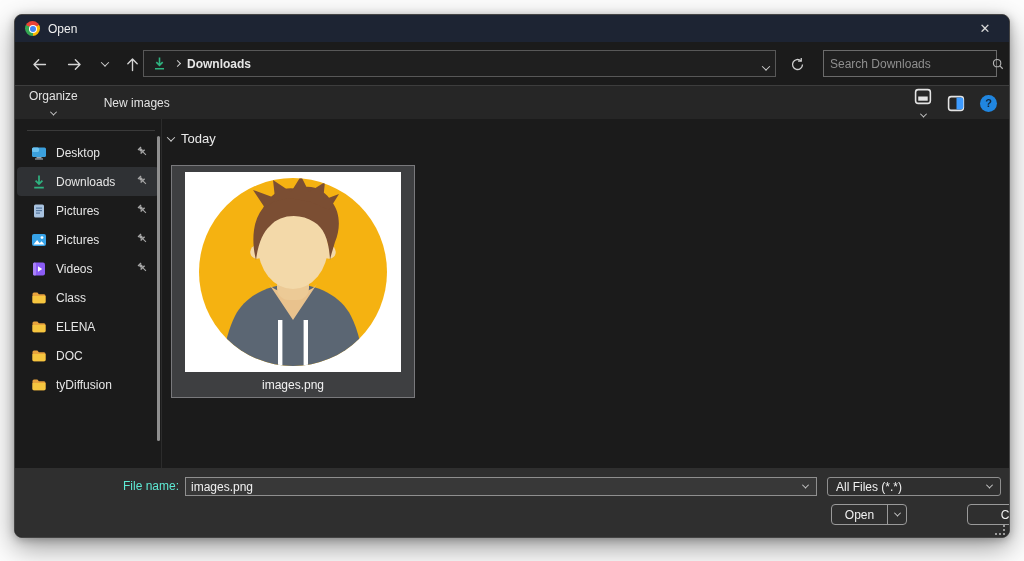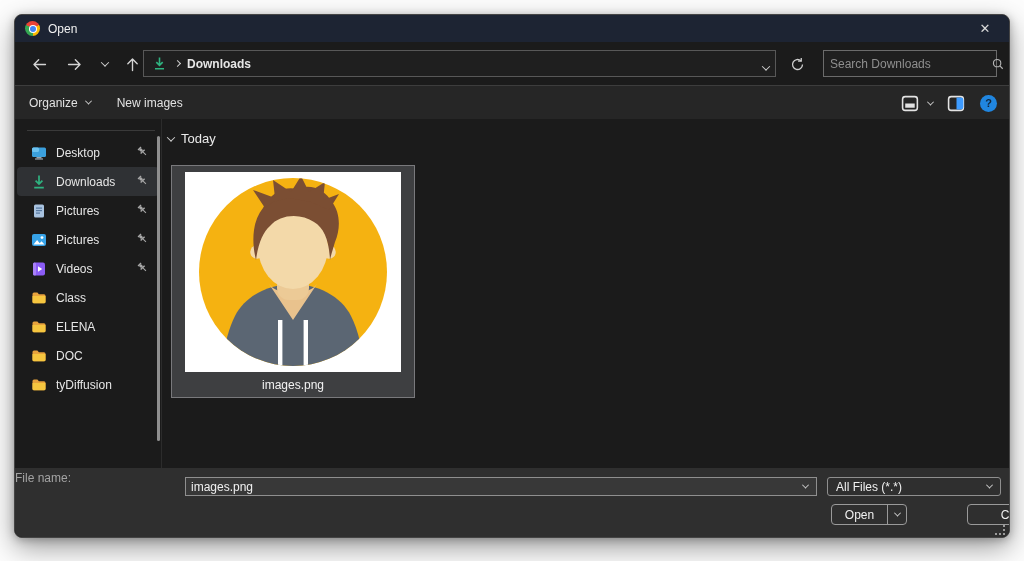--- a/index.html
+++ b/index.html
@@ -40,21 +40,21 @@
   .search-ico { padding-right:8px; display:flex; }
 
   .cv { display:inline-block; width:6px; height:6px; border-right:1.4px solid #cfcfcf; border-bottom:1.4px solid #cfcfcf; }
   .cv-down { transform:rotate(45deg) translate(-1px,-1px); }
   .cv-right { transform:rotate(-45deg); }
   .cv-sm { width:5px; height:5px; }
 
   
   .toolbar { position:relative; height:34px; background:#262626; border-top:1px solid #3d3d3d;
     display:flex; align-items:center; padding:0 14px; gap:26px; }
-  .tool-item { display:flex; align-items:center; gap:8px; color:#e2e2e2; }
+  .tool-item { display:flex; align-items:center; gap:8px; color:#e2e2e2;flex-direction:column; }
   .tool-right { position:absolute; right:12px; top:0; height:34px; display:flex; align-items:center; gap:14px; }
   .helpdot { width:17px; height:17px; border-radius:50%; background:#2086e0; color:#10263c;
     font-weight:bold; font-size:11px; display:flex; align-items:center; justify-content:center; }
 
   
   .main { position:relative; display:flex; height:349px; background:#1b1b1b; }
   .sidebar { position:relative; width:147px; border-right:1px solid #2c2c2c; padding-top:4px; }
   .side-item { position:relative; height:29px; display:flex; align-items:center; padding-left:14px; gap:9px;
     border-radius:4px; margin:0 2px; }
   .side-item.selected { background:#2f3134; }
@@ -66,21 +66,21 @@
   .content { position:relative; flex:1; }
   .group-head { position:absolute; left:6px; top:12px; display:flex; align-items:center; gap:7px; color:#eaeaea; font-size:13px; }
   .tile { position:absolute; left:9px; top:46px; width:244px; height:233px;
     background:#3e3f41; border:1px solid #79797c; display:flex; flex-direction:column; align-items:center; }
   .thumb { margin-top:6px; width:216px; height:200px; background:#fff; }
   .thumb svg { display:block; width:216px; height:200px; }
   .tile-label { flex:1; display:flex; align-items:center; color:#f2f2f2; font-size:12px; }
 
   
   .footer { position:relative; height:70px; background:#2f2f2f; }
-  .fn-label { position:absolute; left:0; top:1px; width:164px; text-align:left; color:#a3a3a3; line-height:19px; }
+  .fn-label { position:absolute; left:0; top:9px; width:164px; text-align:right; color:#5eead4; line-height:19px; }
   .fn-input { position:absolute; left:170px; top:9px; width:632px; height:19px;
     background:#383838; border:1px solid #8f8f8f; display:flex; align-items:center; }
   .fn-input input { flex:1; background:transparent; border:0; outline:0; color:#f0f0f0;
     font-family:"Liberation Sans", sans-serif; font-size:12px; padding:0 5px; }
   .fn-drop { padding-right:8px; display:flex; }
   .ft-select { position:absolute; left:812px; top:9px; width:174px; height:19px;
     background:#2f2f2f; border:1px solid #8f8f8f; border-radius:3px; display:flex; align-items:center; padding:0 8px; color:#f0f0f0; }
   .ft-select .cv { margin-left:auto; }
   .btn { position:absolute; top:36px; height:21px; border:1px solid #9a9a9a; border-radius:4px;
     background:#2f2f2f; color:#f0f0f0; display:flex; align-items:center; justify-content:center; font-size:12px; }

